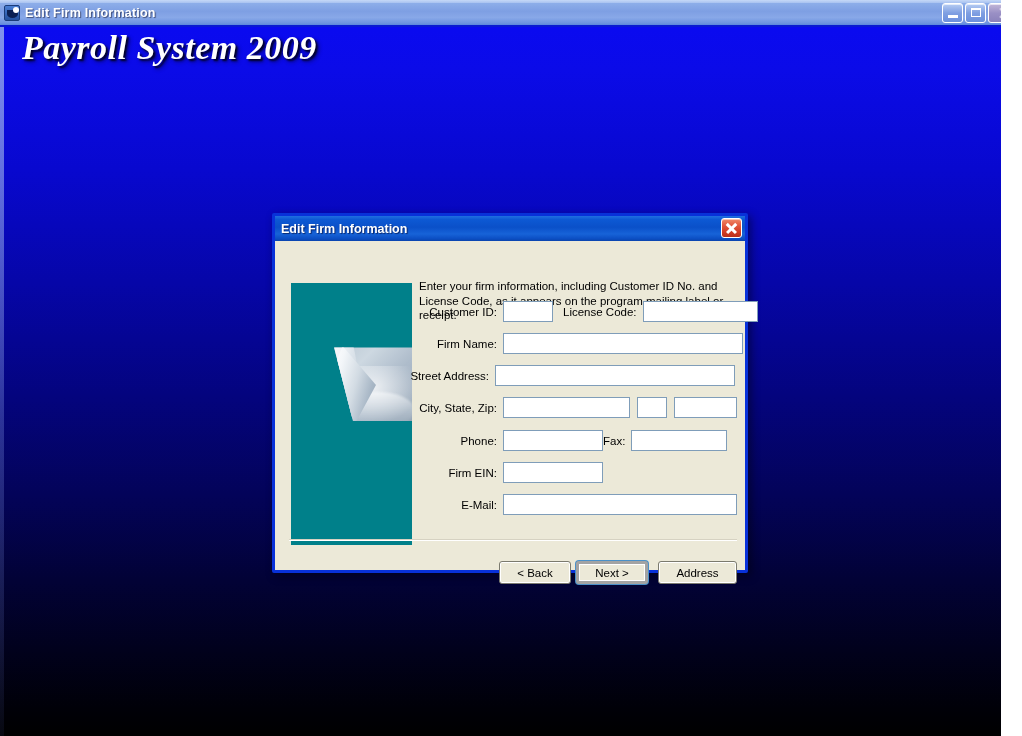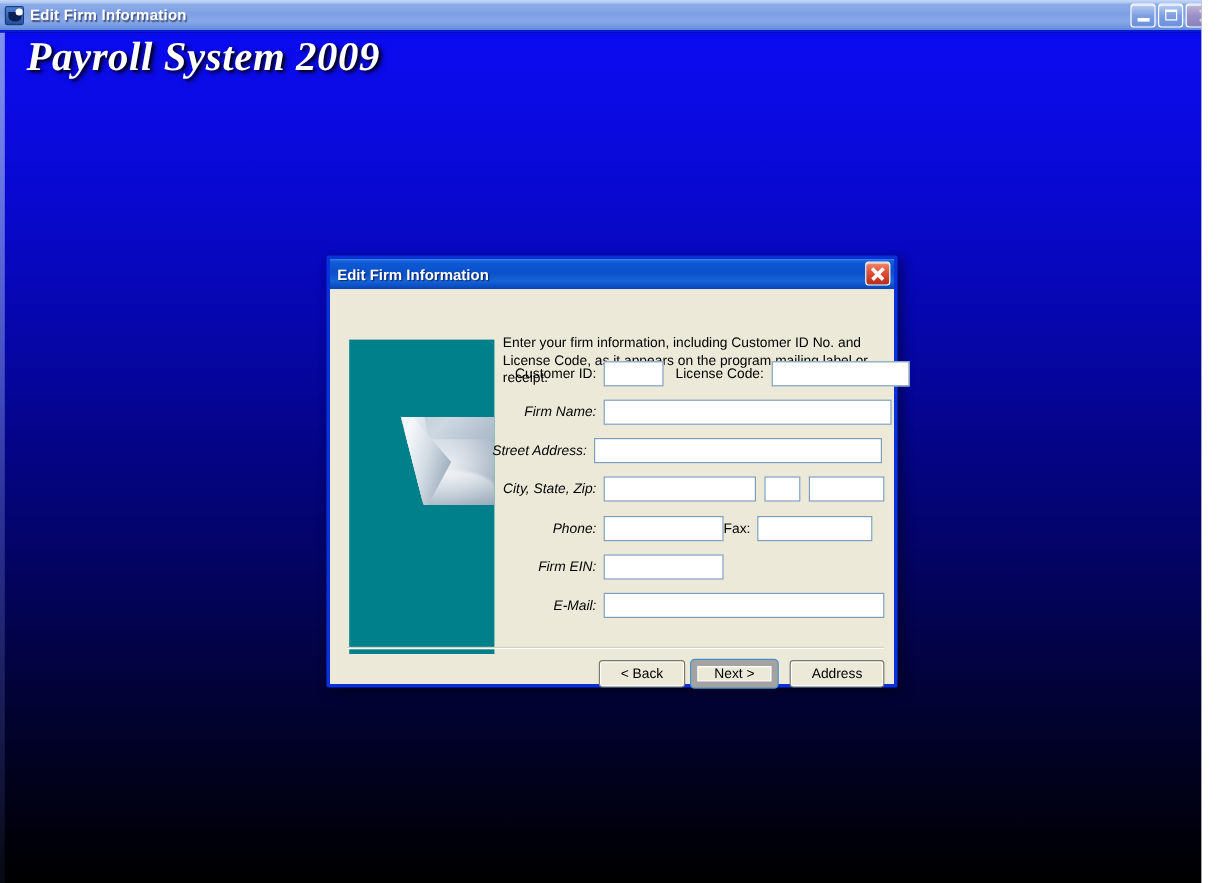--- a/index.html
+++ b/index.html
@@ -280,53 +280,53 @@
 
   #row-customer { top: 60px; left: 140px; }
   #row-firmname { top: 92px; left: 140px; }
   #row-street   { top: 124px; left: 132px; }
   #row-citystatezip { top: 156px; left: 140px; }
   #row-phone    { top: 189px; left: 140px; }
   #row-ein      { top: 221px; left: 140px; }
   #row-email    { top: 253px; left: 140px; }
 
   .lw1 { width: 82px; }   
-  .lw2 { width: 82px; font-style: italic; }   
+  .lw2 { width: 82px; }   
 
   #separator {
     position: absolute;
     left: 14px; top: 298px;
     width: 448px; height: 1px;
     background: #d6d2c2;
     border-bottom: 1px solid #ffffff;
   }
 
   #button-bar {
     position: absolute;
-    left: 0; top: 309px;
+    left: 0; top: 320px;
     width: 100%;
     height: 24px;
     padding-left: 13px;
   }
   .btn {
     position: absolute;
     height: 23px;
     background: #ece9d8;
     border: 1px solid #7b7a6e;
     border-radius: 3px;
     box-sizing: border-box;
     font-size: 11.5px;
     font-family: "Liberation Sans", sans-serif;
     color: #000;
     cursor: default;
     box-shadow: inset 0 0 0 1px #ffffff;
     padding: 0;
   }
   .btn.default {
-    border: 5px solid #a3a3a3;
+    border: 3px solid #a3a3a3;
     box-shadow: inset 0 0 0 1px #ffffff, 0 0 0 1px #4a90c8;
   }
   #btn-back   { left: 224px; width: 72px; }
   #btn-next   { left: 301px; width: 72px; }
   #btn-cancel { left: 383px; width: 79px; }
 </style>
 </head>
 <body>
 
 <div id="app-window">

